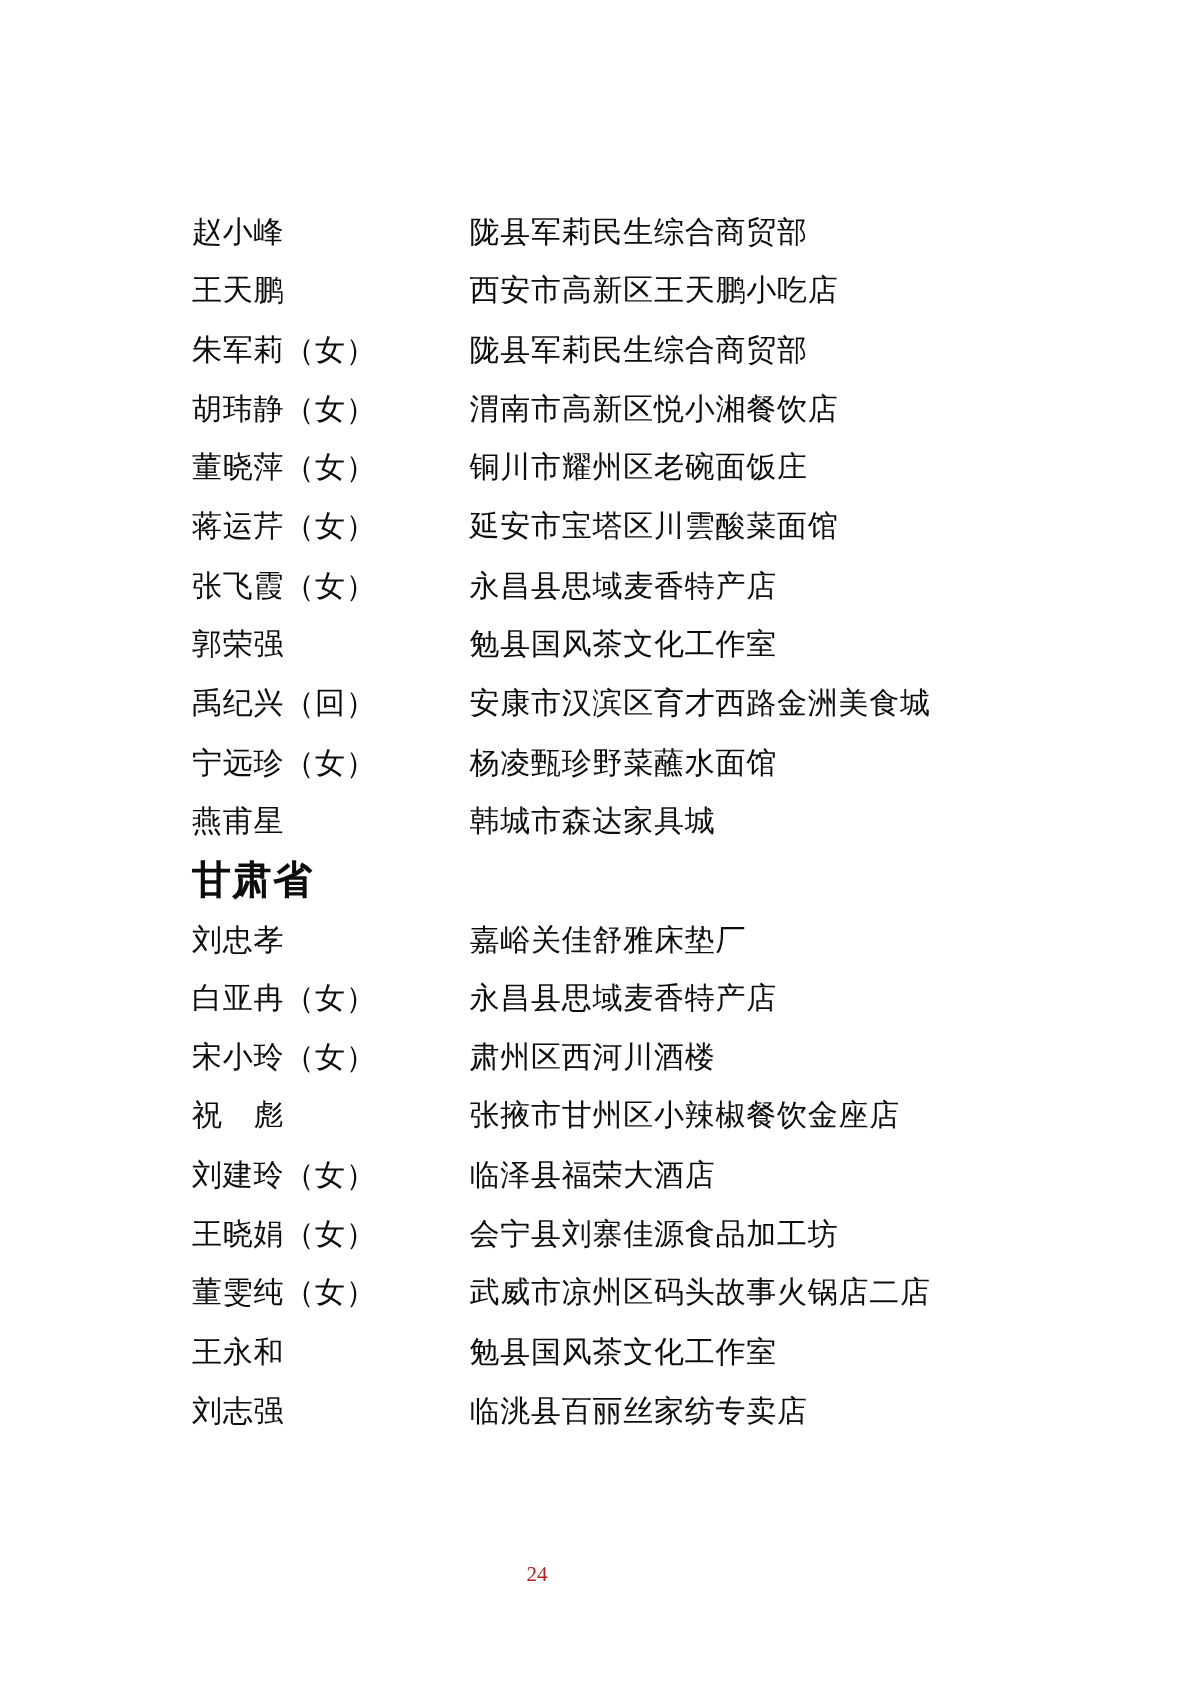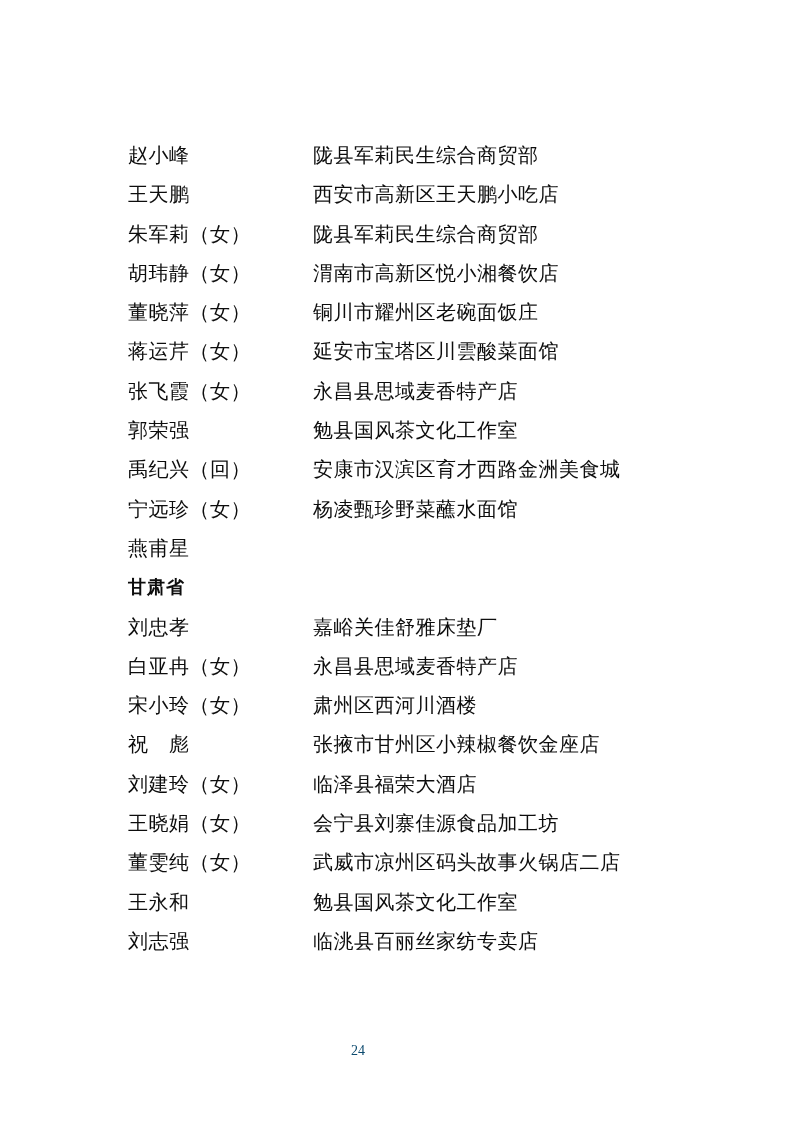--- a/index.html
+++ b/index.html
@@ -35,34 +35,34 @@
     letter-spacing: 0.5px;
   }
   .cell-org {
     flex: 1 1 auto;
     letter-spacing: 0.5px;
   }
   .section-row {
     display: flex;
     align-items: flex-start;
     height: 39.3px;
-    font-size: 18px;
+    font-size: 26px;
     line-height: 26px;
     font-weight: 700;
     letter-spacing: 1px;
   }
   .footer {
     position: absolute;
     top: 1042px;
     left: 0;
     width: 100%;
     text-align: center;
     font-size: 14px;
     line-height: 18px;
-    color: #0c4a6e;
+    color: #b91c1c;
   }
 </style>
 </head>
 <body>
 
 <div class="page">
   <div class="content" id="roster">
       <div class="row">
         <div class="cell-name">赵小峰</div>
         <div class="cell-org">陇县军莉民生综合商贸部</div>
@@ -98,20 +98,21 @@
       <div class="row">
         <div class="cell-name">禹纪兴（回）</div>
         <div class="cell-org">安康市汉滨区育才西路金洲美食城</div>
       </div>
       <div class="row">
         <div class="cell-name">宁远珍（女）</div>
         <div class="cell-org">杨凌甄珍野菜蘸水面馆</div>
       </div>
       <div class="row">
         <div class="cell-name">燕甫星</div>
+        <div class="cell-org">韩城市森达家具城</div>
       </div>
       <div class="section-row">甘肃省</div>
       <div class="row">
         <div class="cell-name">刘忠孝</div>
         <div class="cell-org">嘉峪关佳舒雅床垫厂</div>
       </div>
       <div class="row">
         <div class="cell-name">白亚冉（女）</div>
         <div class="cell-org">永昌县思域麦香特产店</div>
       </div>

